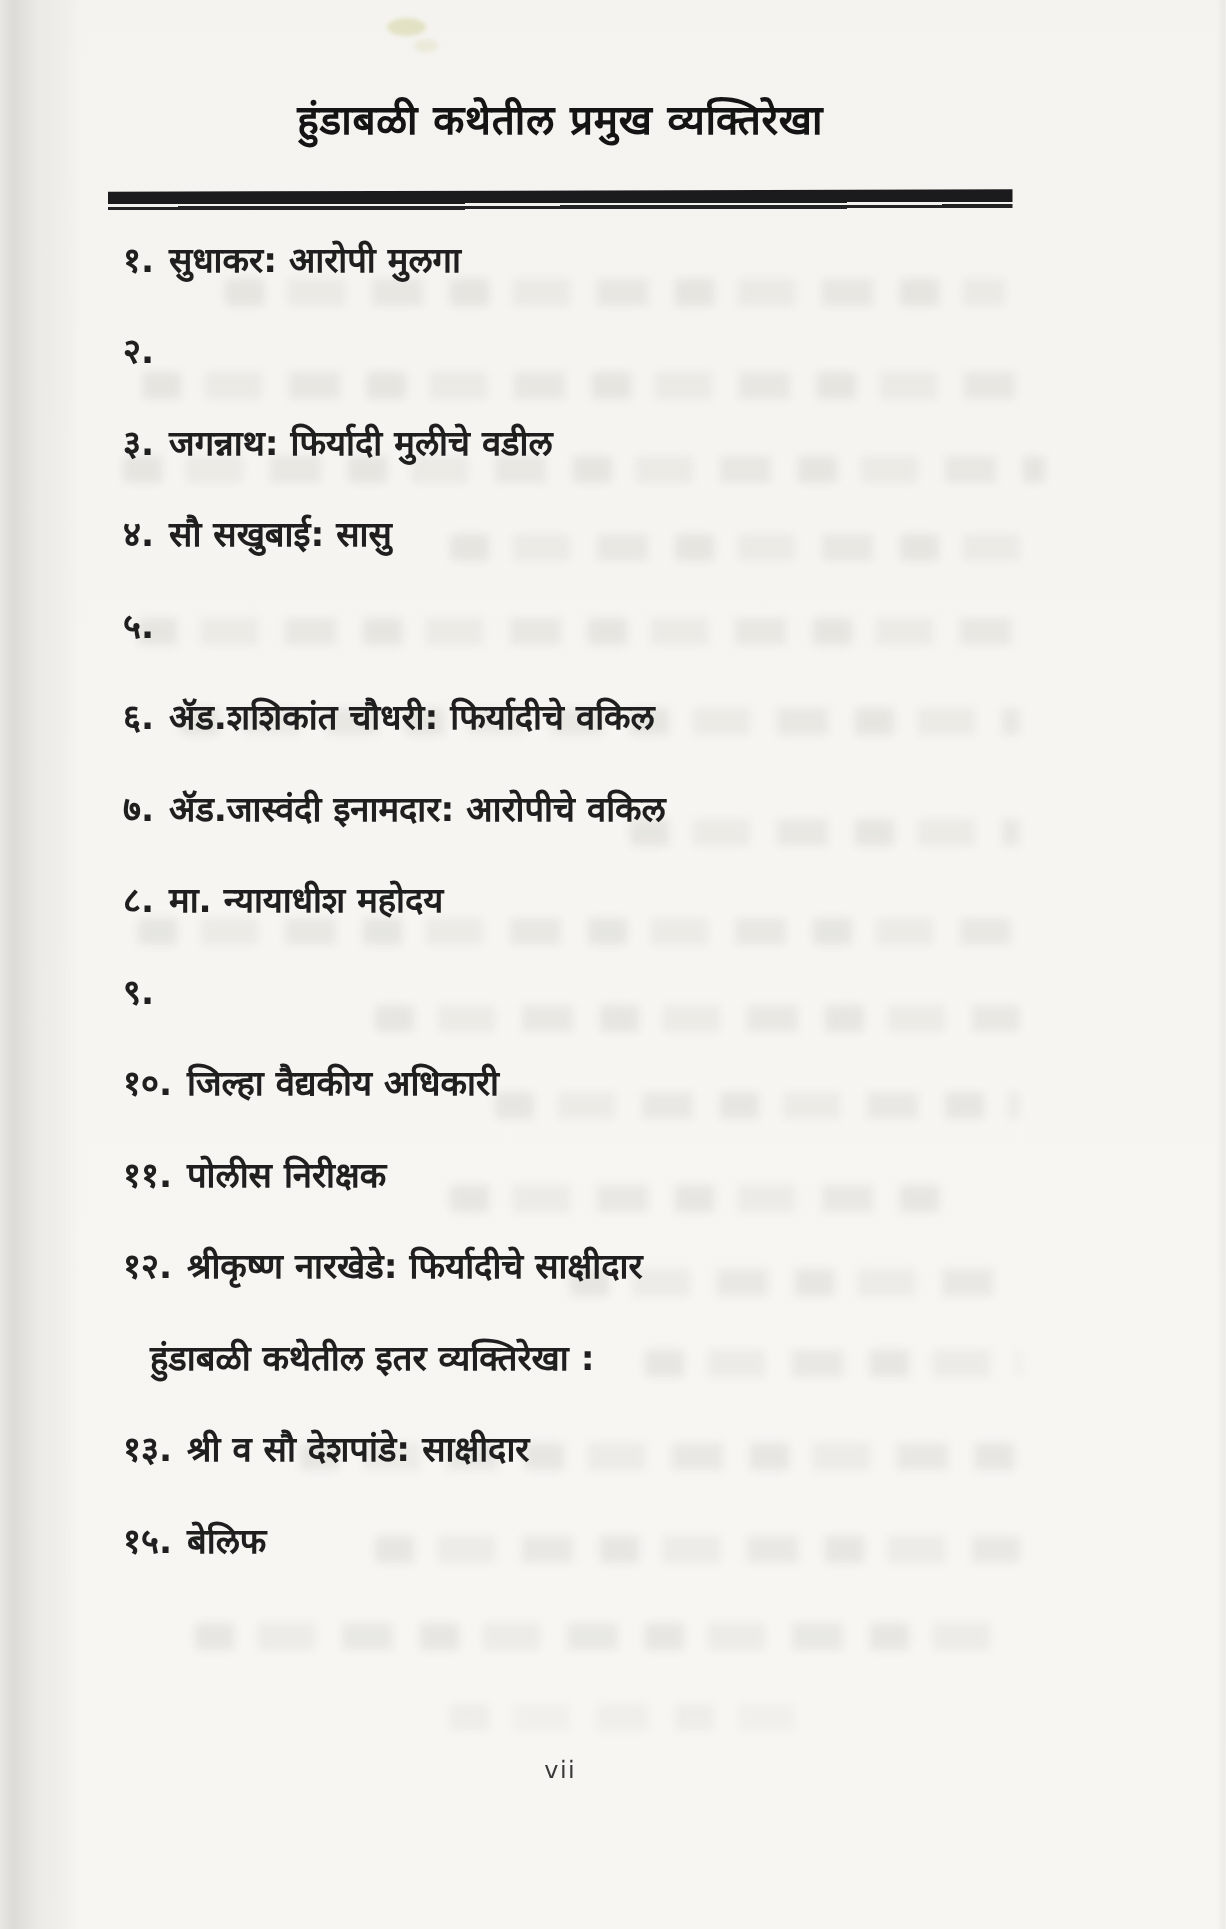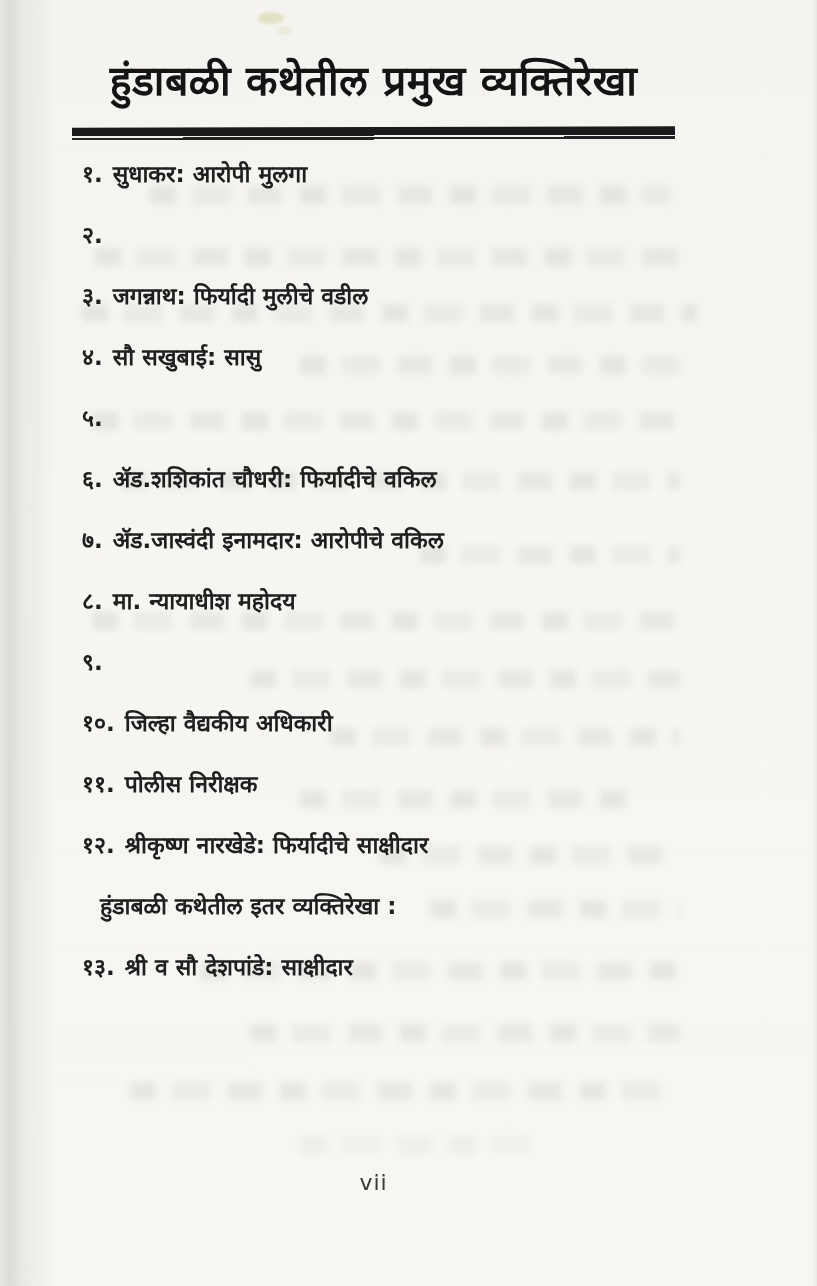--- a/index.html
+++ b/index.html
@@ -35,21 +35,21 @@
     position:absolute;height:18px;border-radius:3px;
     background:repeating-linear-gradient(90deg,
       rgba(137,135,127,0.30) 0 26px, rgba(137,135,127,0) 26px 42px,
       rgba(137,135,127,0.20) 42px 80px, rgba(137,135,127,0) 80px 98px,
       rgba(137,135,127,0.26) 98px 132px, rgba(137,135,127,0) 132px 150px);
     filter:blur(3px);opacity:.45;
   }
   .title{
     position:absolute;left:72px;top:58px;width:603px;margin:0;
     text-align:center;
-    font-size:41px;line-height:46px;font-weight:700;
+    font-size:27px;line-height:46px;font-weight:700;
     color:#141414;
     letter-spacing:0.5px;
   }
   .rule{
     position:absolute;left:72px;top:127px;width:603px;height:14px;
     background:linear-gradient(180deg,
       #1b1b1d 0px, #1b1b1d 8.5px,
       #f2f1ed 8.5px, #f2f1ed 10px,
       #232325 10px, #232325 12.5px,
       rgba(0,0,0,0) 12.5px);
@@ -65,21 +65,21 @@
     padding-top:7px;box-sizing:border-box;
     font-size:23px;line-height:31px;font-weight:600;
     color:#1f1f1f;
   }
   .row.item{padding-left:18px;}
   .row .num{margin-right:10px;white-space:nowrap;}
   .row.heading{padding-left:0;margin-left:36px;}
   .pagenum{
     position:absolute;left:72px;top:1170px;width:603px;
     text-align:center;
-    font-size:22px;color:#3a3a3a;letter-spacing:1px;
+    font-size:16px;color:#3a3a3a;letter-spacing:1px;
   }
 </style>
 </head>
 <body>
 
 <div class="page">
 
   <div class="gutter"></div>
 
   <div class="bleed">
@@ -155,17 +155,21 @@
         <span class="num">१२.</span>
         <span class="txt">श्रीकृष्ण नारखेडे: फिर्यादीचे साक्षीदार</span>
       </div>
       <div class="row heading">
         <span>हुंडाबळी कथेतील इतर व्यक्तिरेखा :</span>
       </div>
       <div class="row item">
         <span class="num">१३.</span>
         <span class="txt">श्री व सौ देशपांडे: साक्षीदार</span>
       </div>
+      <div class="row item">
+        <span class="num">१५.</span>
+        <span class="txt">बेलिफ</span>
+      </div>
     </div>
 
   <div class="pagenum">vii</div>
 
 </div>
 
 </body></html>

